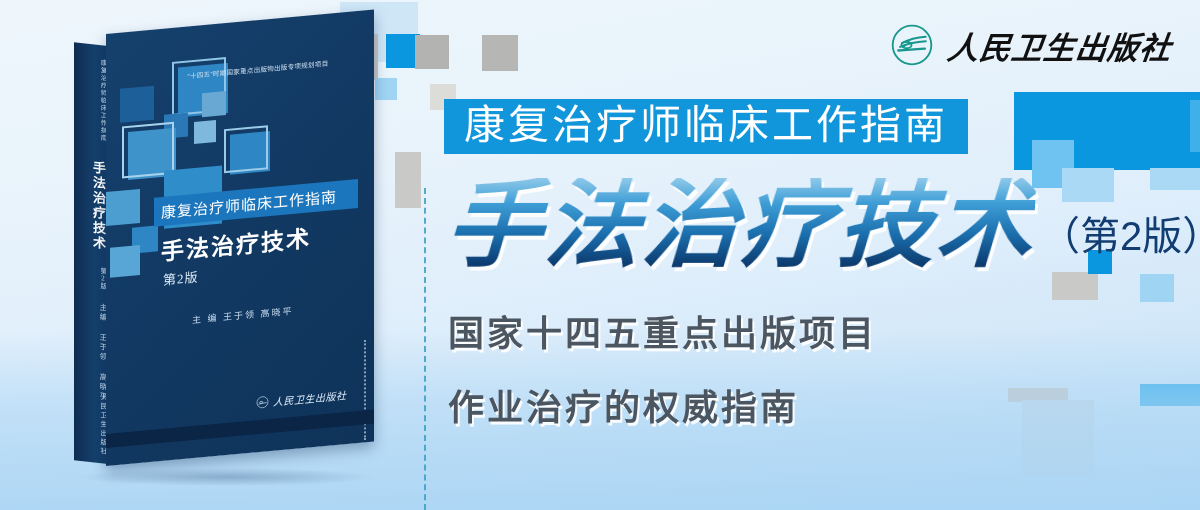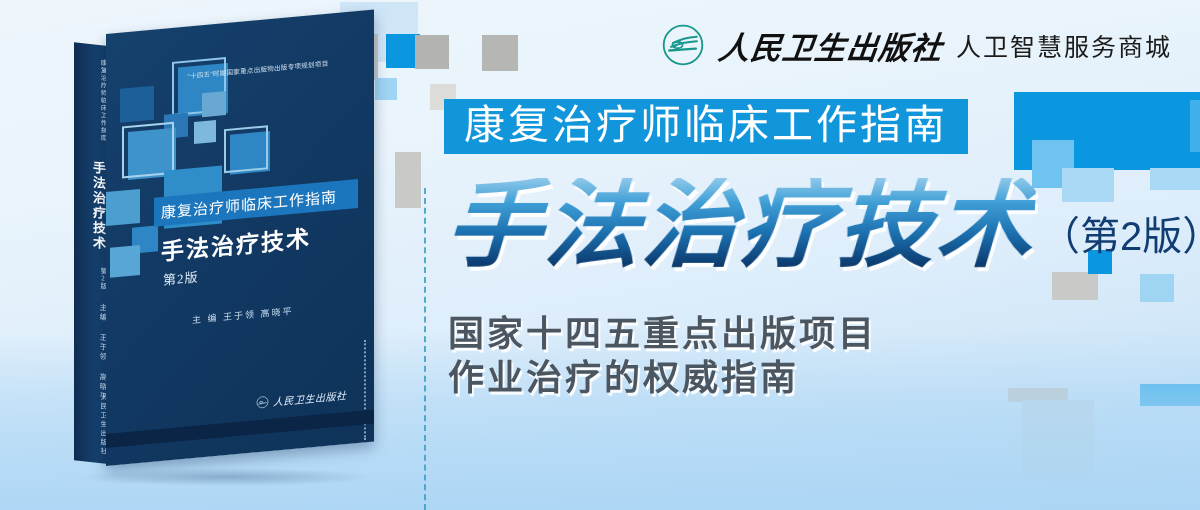--- a/index.html
+++ b/index.html
@@ -74,21 +74,21 @@
   }
 
   .tag-line{
     position:absolute;left:448px;
     font-family:"Liberation Serif","DejaVu Serif",serif;
     font-weight:700;font-size:36px;line-height:1;
     letter-spacing:3px;color:#4c5661;white-space:nowrap;
     text-shadow:2px 3px 0 rgba(255,255,255,.9);
   }
   #tag1{top:316px;}
-  #tag2{top:360px;}
+  #tag2{top:390px;}
 
   
   #book{position:absolute;left:60px;top:30px;width:330px;height:450px;}
   .book-shadow{
     position:absolute;left:22px;top:438px;width:290px;height:18px;
     background:radial-gradient(ellipse at center,rgba(40,70,110,.30),rgba(40,70,110,0) 72%);
   }
   .spine{
     position:absolute;left:14px;top:16px;width:34px;height:418px;
     background:linear-gradient(90deg,#0f2e55 0%,#16406d 55%,#123câ 100%);
@@ -188,21 +188,20 @@
   <div class="pub-lockup">
     <svg class="pub-logo" viewBox="0 0 100 100">
       <circle cx="50" cy="50" r="42" fill="none" stroke="#18988d" stroke-width="4"></circle>
       <path d="M20 62 Q44 60 78 58" stroke="#18988d" stroke-width="5" fill="none" stroke-linecap="round"></path>
       <path d="M24 54 Q48 44 80 42" stroke="#18988d" stroke-width="4.5" fill="none" stroke-linecap="round"></path>
       <path d="M28 46 Q50 34 80 32" stroke="#18988d" stroke-width="4" fill="none" stroke-linecap="round"></path>
       <ellipse cx="38" cy="50" rx="11" ry="7" fill="none" stroke="#18988d" stroke-width="4"></ellipse>
       <circle cx="33" cy="52" r="2.6" fill="#18988d"></circle>
     </svg>
     <div class="pub-cal">人民卫生出版社</div>
-    <div class="pub-sub">人卫智慧服务商城</div>
   </div>
 
   <div class="series-band">
     <span>康复治疗师临床工作指南</span>
   </div>
 
   <div class="main-title-row">
     <div class="main-title">手法治疗技术</div>
     <div class="edition">（第2版）</div>
   </div>

